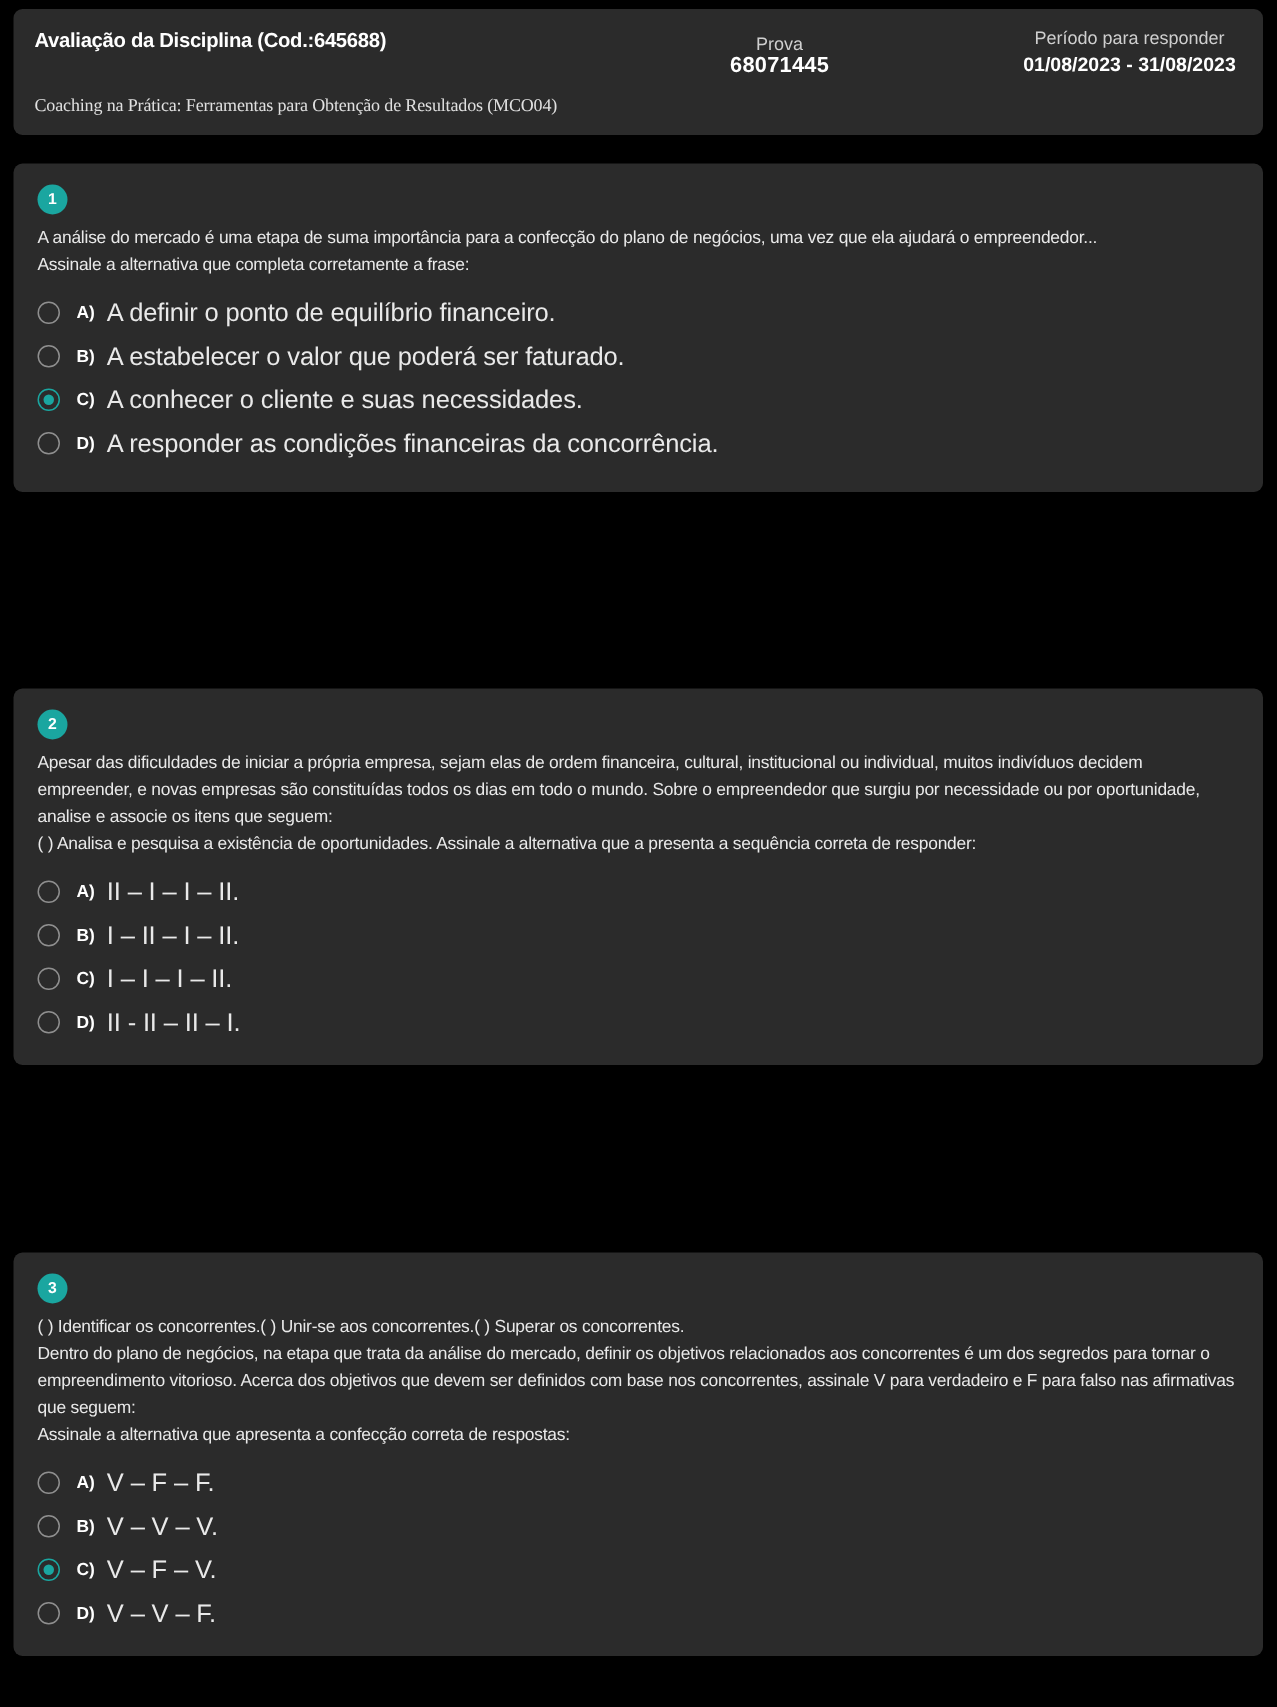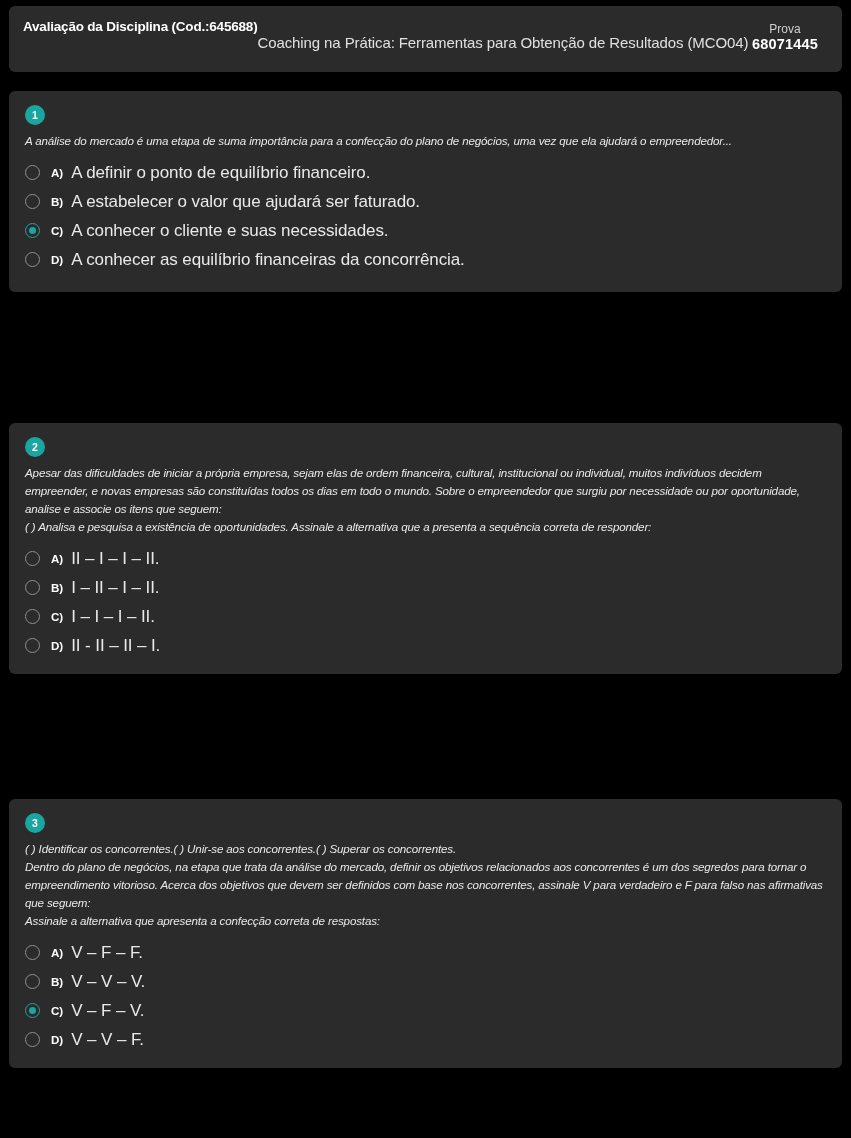--- a/index.html
+++ b/index.html
@@ -22,35 +22,36 @@
     border-radius: 6px;
     margin: 6px 9px 0 9px;
     padding: 10px 14px 12px 14px;
     display: flex;
     align-items: flex-start;
     justify-content: space-between;
     min-height: 66px;
   }
   .header-left {
     display: flex;
-    flex-direction: row;
+    flex-direction: column;
     justify-content: flex-start;
     padding-top: 3px;
   }
   .header-title {
     font-size: 13.5px;
     font-weight: bold;
     color: #ffffff;
     letter-spacing: -0.2px;
   }
   .header-subtitle {
-    font-size: 15px;
+    font-size: 12px;
     color: #e0e0e0;
-    margin-top: 15px;
+    margin-top: 29px;
     letter-spacing: -0.1px;
+    font-family: Liberation Serif, serif;
   }
   .header-mid {
     display: flex;
     flex-direction: column;
     align-items: center;
     padding-top: 6px;
     margin-right: 10px;
     justify-content: center;
   }
   .header-mid-label {
@@ -108,21 +109,20 @@
     display: flex;
     align-items: center;
     justify-content: center;
     margin-bottom: 7px;
   }
   .q-text {
     font-size: 11.6px;
     line-height: 1.55;
     color: #e9e9e9;
     letter-spacing: -0.15px;
-    font-style: italic;
   }
   .q-text p { margin: 0; }
 
   .options { margin-top: 13px; }
   .option {
     display: flex;
     align-items: center;
     margin-bottom: 9px;
     cursor: pointer;
   }
@@ -164,47 +164,52 @@
 
 <div class="header">
   <div class="header-left">
     <div class="header-title">Avaliação da Disciplina (Cod.:645688)</div>
     <div class="header-subtitle">Coaching na Prática: Ferramentas para Obtenção de Resultados (MCO04)</div>
   </div>
   <div class="header-mid">
     <div class="header-mid-label">Prova</div>
     <div class="header-mid-value">68071445</div>
   </div>
+  <div class="header-right">
+    <div class="header-right-label">Período para responder</div>
+    <div class="header-right-value">01/08/2023 - 31/08/2023</div>
+  </div>
 </div>
 
 <div class="question-card q1">
   <div class="q-badge">1</div>
   <div class="q-text">
     <p>A análise do mercado é uma etapa de suma importância para a confecção do plano de negócios, uma vez que ela ajudará o empreendedor...</p>
+    <p>Assinale a alternativa que completa corretamente a frase:</p>
   </div>
   <div class="options">
     <div class="option">
       <span class="radio"></span>
       <span class="opt-letter">A)</span>
       <span class="opt-text">A definir o ponto de equilíbrio financeiro.</span>
     </div>
     <div class="option">
       <span class="radio"></span>
       <span class="opt-letter">B)</span>
-      <span class="opt-text">A estabelecer o valor que ajudará ser faturado.</span>
+      <span class="opt-text">A estabelecer o valor que poderá ser faturado.</span>
     </div>
     <div class="option">
       <span class="radio selected"></span>
       <span class="opt-letter">C)</span>
       <span class="opt-text">A conhecer o cliente e suas necessidades.</span>
     </div>
     <div class="option">
       <span class="radio"></span>
       <span class="opt-letter">D)</span>
-      <span class="opt-text">A conhecer as equilíbrio financeiras da concorrência.</span>
+      <span class="opt-text">A responder as condições financeiras da concorrência.</span>
     </div>
   </div>
 </div>
 
 <div class="spacer-a"></div>
 
 <div class="question-card q2">
   <div class="q-badge">2</div>
   <div class="q-text">
     <p>Apesar das dificuldades de iniciar a própria empresa, sejam elas de ordem financeira, cultural, institucional ou individual, muitos indivíduos decidem empreender, e novas empresas são constituídas todos os dias em todo o mundo.  Sobre o empreendedor que surgiu por necessidade ou por oportunidade, analise e associe os itens que seguem:</p>

